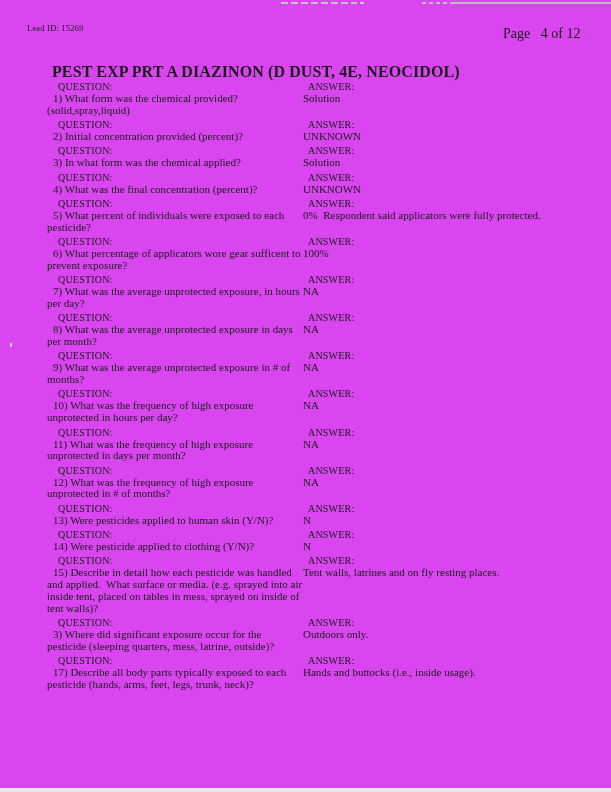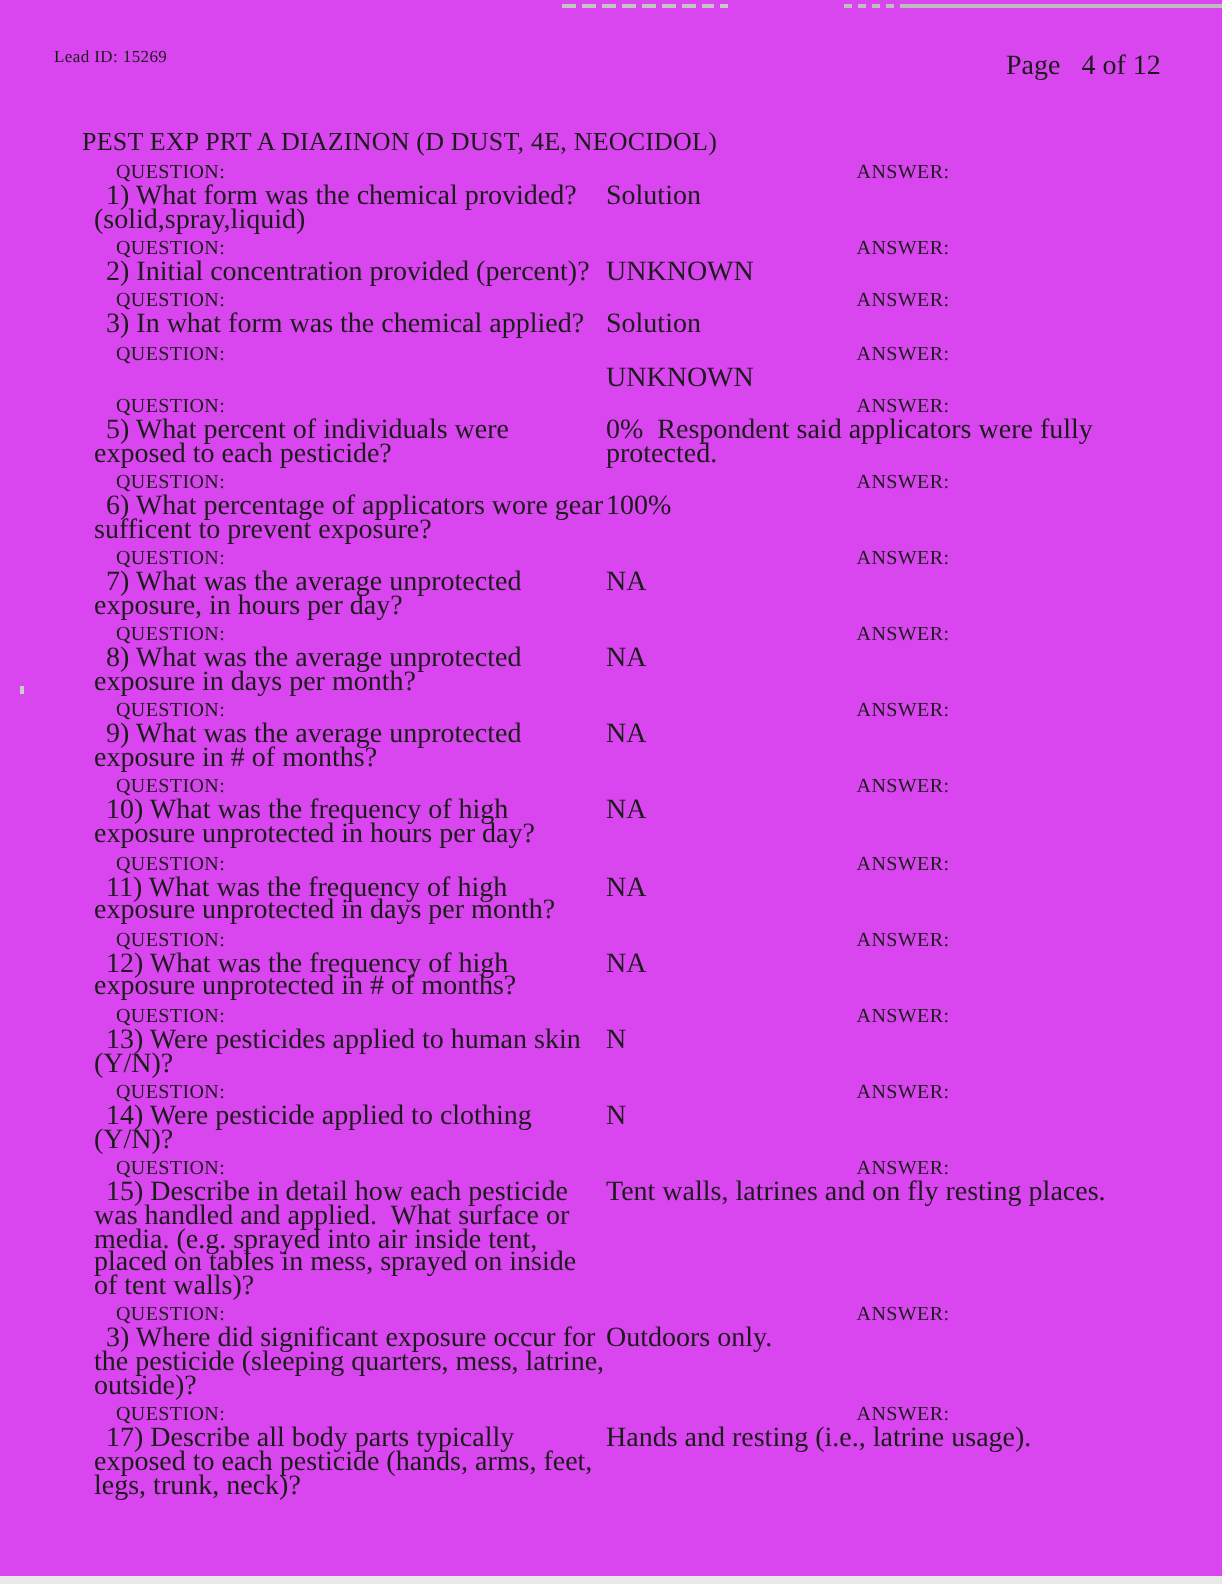--- a/index.html
+++ b/index.html
@@ -38,23 +38,23 @@
     white-space: pre;
   }
   .header-right {
     position: absolute;
     left: 503px; top: 26px;
     font-size: 14px;
     white-space: pre;
   }
   .doc-title {
     position: absolute;
-    left: 41px; top: 63px;
-    font-size: 13px;
-    font-weight: normal;
+    left: 52px; top: 63px;
+    font-size: 16px;
+    font-weight: bold;
     letter-spacing: 0.1px;
     white-space: pre;
   }
   .qa-list {
     position: absolute;
     left: 47px; top: 81px;
     width: 548px;
   }
   .qa-row {
     display: grid;
@@ -63,23 +63,23 @@
   }
   .q-col { min-width: 0; }
   .a-col { min-width: 0; }
   .q-label, .a-label {
     font-weight: normal;
     font-size: 10px;
     line-height: 12px;
     letter-spacing: 0.2px;
   }
   .q-label { padding-left: 11px; }
-  .a-label { padding-left: 5px; text-align: center; }
+  .a-label { padding-left: 5px; }
   .q-text, .a-text {
-    font-size: 14px;
+    font-size: 11px;
     line-height: 11.8px;
     white-space: pre-wrap;
   }
   .q-text { text-indent: 6px; }
 </style>
 </head>
 <body>
 
 <div class="page">
 
@@ -125,20 +125,21 @@
       </div>
       <div class="a-col">
         <div class="a-label">ANSWER:</div>
         <div class="a-text">Solution</div>
       </div>
     </div>
 
     <div class="qa-row">
       <div class="q-col">
         <div class="q-label">QUESTION:</div>
+        <div class="q-text">4) What was the final concentration (percent)?</div>
       </div>
       <div class="a-col">
         <div class="a-label">ANSWER:</div>
         <div class="a-text">UNKNOWN</div>
       </div>
     </div>
 
     <div class="qa-row">
       <div class="q-col">
         <div class="q-label">QUESTION:</div>
@@ -271,18 +272,18 @@
       </div>
     </div>
 
     <div class="qa-row">
       <div class="q-col">
         <div class="q-label">QUESTION:</div>
         <div class="q-text">17) Describe all body parts typically exposed to each pesticide (hands, arms, feet, legs, trunk, neck)?</div>
       </div>
       <div class="a-col">
         <div class="a-label">ANSWER:</div>
-        <div class="a-text">Hands and resting (i.e., latrine usage).</div>
+        <div class="a-text">Hands and buttocks (i.e., inside usage).</div>
       </div>
     </div>
 
   </div>
 </div>
 
 </body></html>

